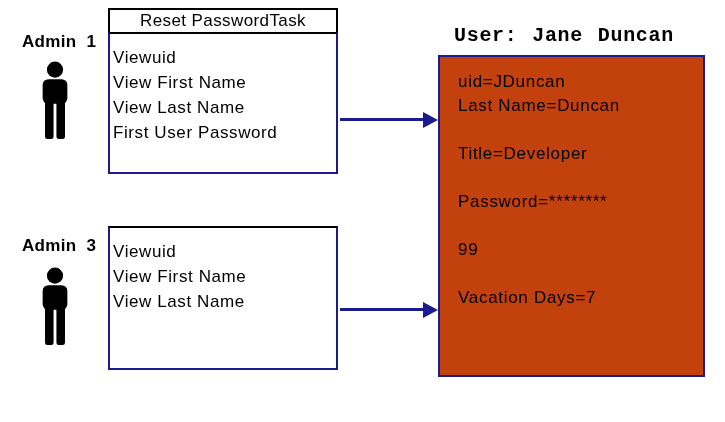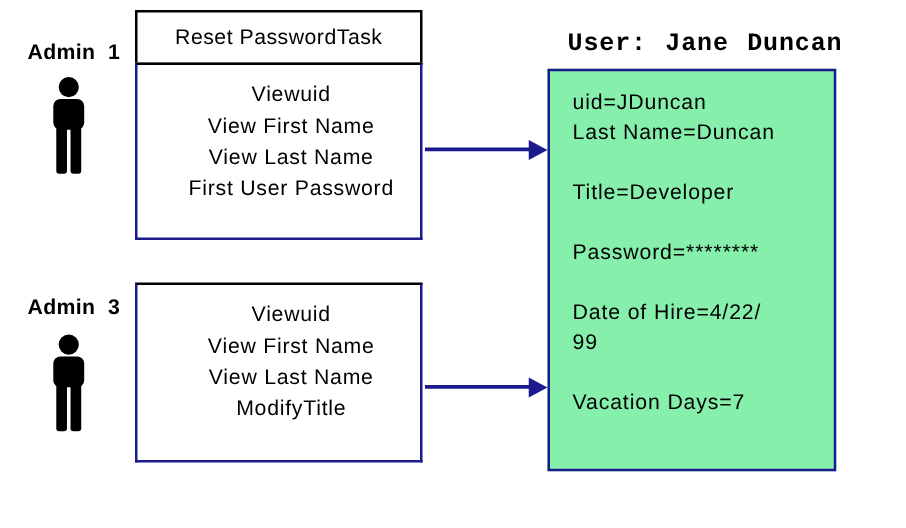--- a/index.html
+++ b/index.html
@@ -20,49 +20,49 @@
   .admin2-icon { left:36px; top:266px; }
 
   .task-box { position:absolute; left:108px; width:230px; }
   .task1-box { top:8px; }
   .task2-box { top:228px; }
   .task-header {
     box-sizing:border-box; border:2px solid #000; background:#fff;
     display:flex; align-items:center; justify-content:center;
     font-size:17px; letter-spacing:0.4px; white-space:nowrap;
   }
-  .task1-box .task-header { height:44px; }
+  .task1-box .task-header { height:26px; }
   .task2-box .task-header { height:40px; }
   .task-body {
     box-sizing:border-box; border:2px solid #1b1b8e; border-top:2px solid #000;
     margin-top:-2px; background:#fff;
-    padding:11px 0 0 20px; font-size:17px; line-height:25px;
-    letter-spacing:0.6px; white-space:nowrap;text-align:center;
+    padding:11px 0 0 3px; font-size:17px; line-height:25px;
+    letter-spacing:0.6px; white-space:nowrap;
   }
   .task1-box .task-body { height:142px; }
   .task2-box .task-body { height:144px; }
 
   .arrow-shaft { position:absolute; left:340px; width:84px; height:3px; background:#1b1b8e; }
   .arrow-head {
     position:absolute; left:423px; width:0; height:0;
     border-top:8px solid transparent; border-bottom:8px solid transparent;
     border-left:15px solid #1b1b8e;
   }
   .arrow1-shaft { top:118px; }
   .arrow1-head  { top:112px; }
   .arrow2-shaft { top:308px; }
   .arrow2-head  { top:302px; }
 
   .user-title {
     position:absolute; left:454px; top:24px; font-size:20px; font-weight:bold;
     letter-spacing:0.7px; word-spacing:2px; white-space:nowrap;font-family:Liberation Mono, monospace;
   }
   .user-box {
-    position:absolute; left:438px; top:55px; width:231px; height:322px;
-    box-sizing:border-box; border:2px solid #1b1b8e; background:#86efac;
+    position:absolute; left:438px; top:55px; width:267px; height:322px;
+    box-sizing:border-box; border:2px solid #1b1b8e; background:#c2410c;
     padding:13px 6px 0 18px; font-size:17px; line-height:24px;
     letter-spacing:0.7px; white-space:nowrap;
   }
   .line { min-height:24px; }
 </style>
 </head>
 <body>
 
 <div class="canvas">
 
@@ -94,37 +94,35 @@
       <rect x="9.5" y="42" width="9" height="40" rx="2.5"></rect>
       <rect x="21.5" y="42" width="9" height="40" rx="2.5"></rect>
     </svg>
   </div>
 
   <div class="task-box task2-box">
     <div class="task-body">
         <div class="line">Viewuid</div>
         <div class="line">View First Name</div>
         <div class="line">View Last Name</div>
-        <div class="line">ModifyTitle</div>
       </div>
   </div>
 
   <div class="arrow-shaft arrow1-shaft"></div>
   <div class="arrow-head arrow1-head"></div>
   <div class="arrow-shaft arrow2-shaft"></div>
   <div class="arrow-head arrow2-head"></div>
 
   <div class="user-title">User: Jane Duncan</div>
   <div class="user-box">
       <div class="line">uid=JDuncan</div>
       <div class="line">Last Name=Duncan</div>
       <div class="line">&nbsp;</div>
       <div class="line">Title=Developer</div>
       <div class="line">&nbsp;</div>
       <div class="line">Password=********</div>
       <div class="line">&nbsp;</div>
-      <div class="line">Date of Hire=4/22/</div>
       <div class="line">99</div>
       <div class="line">&nbsp;</div>
       <div class="line">Vacation Days=7</div>
     </div>
 
 </div>
 
 </body></html>

